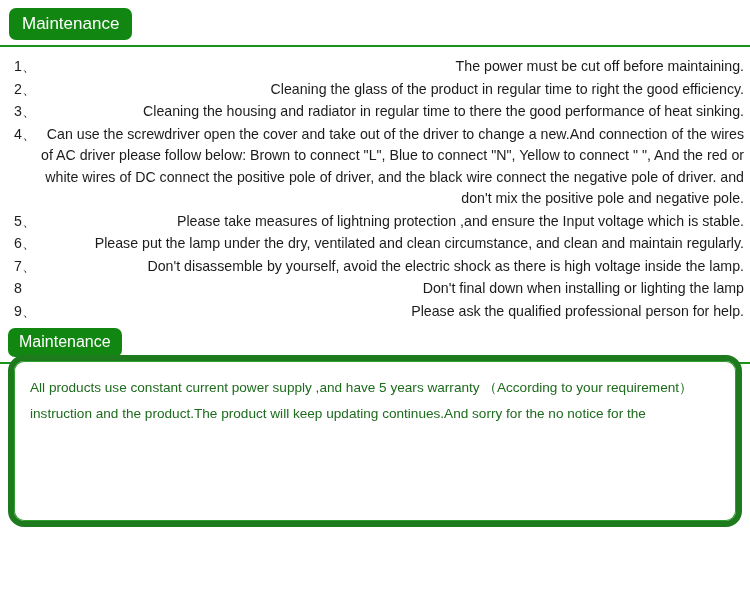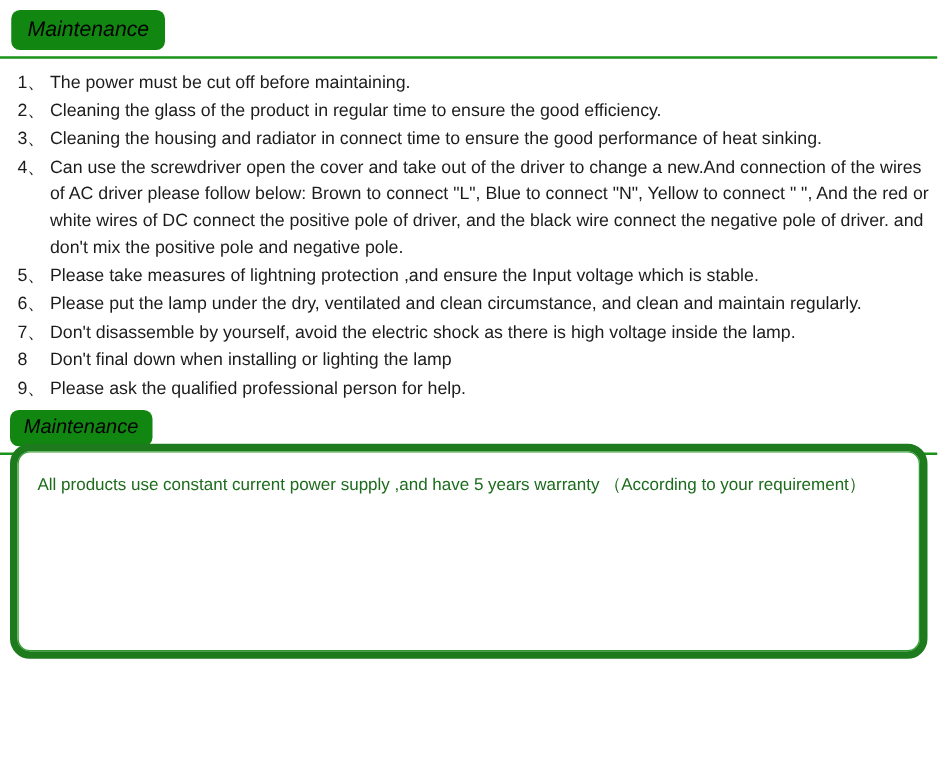--- a/index.html
+++ b/index.html
@@ -18,26 +18,25 @@
   }
 
   
   .section-head {
     position: relative;
     padding: 0;
   }
   .badge {
     display: inline-block;
     background: #118611;
-    color: #000000;
+    color: #ffffff;
     border-radius: 7px;
     line-height: 1;
     white-space: nowrap;
     box-sizing: border-box;
-    font-style: italic;
   }
   .badge-1 {
     margin-left: 9px;
     margin-top: 8px;
     padding: 7px 13px 8px 13px;
     font-size: 17px;
   }
   .badge-2 {
     margin-left: 8px;
     margin-top: 5px;
@@ -69,21 +68,21 @@
   }
   .marker {
     flex: 0 0 auto;
     width: 26px;
     text-align: left;
     white-space: nowrap;
   }
   .marker.no-sep { letter-spacing: 0; }
   .item-text {
     flex: 1 1 auto;
-    text-align: left;
+    text-align: right;
   }
 
   
   .warranty-wrap {
     position: absolute;
     left: 8px;
     top: 355px;
     width: 734px;
     height: 172px;
     box-sizing: border-box;
@@ -111,25 +110,25 @@
   <div class="rule rule-1"></div>
 </div>
 
 <ol class="list" id="maintenance-list">
     <li class="list-item">
       <span class="marker">1、</span>
       <span class="item-text">The power must be cut off before maintaining.</span>
     </li>
     <li class="list-item">
       <span class="marker">2、</span>
-      <span class="item-text">Cleaning the glass of the product in regular time to ensure the good efficiency.</span>
+      <span class="item-text">Cleaning the glass of the product in regular time to right the good efficiency.</span>
     </li>
     <li class="list-item">
       <span class="marker">3、</span>
-      <span class="item-text">Cleaning the housing and radiator in connect time to ensure the good performance of heat sinking.</span>
+      <span class="item-text">Cleaning the housing and radiator in regular time to there the good performance of heat sinking.</span>
     </li>
     <li class="list-item">
       <span class="marker">4、</span>
       <span class="item-text">Can use the screwdriver open the cover and take out of the driver to change a new.And connection of the wires of AC driver please follow below: Brown to connect "L", Blue to connect "N", Yellow to connect " ", And the red or white wires of DC connect the positive pole of driver, and the black wire connect the negative pole of driver. and don't mix the positive pole and negative pole.</span>
     </li>
     <li class="list-item">
       <span class="marker">5、</span>
       <span class="item-text">Please take measures of lightning protection ,and ensure the Input voltage which is stable.</span>
     </li>
     <li class="list-item">
@@ -151,14 +150,15 @@
   </ol>
 
 <div class="section-head">
   <span class="badge badge-2">Maintenance</span>
   <div class="rule rule-2"></div>
 </div>
 
 <div class="warranty-wrap">
   <div class="warranty-inner" id="warranty-body">
       <div class="warranty-line">All products use constant current power supply ,and have 5 years warranty （According to your requirement）</div>
+      <div class="warranty-line">instruction and the product.The product will keep updating continues.And sorry for the no notice for the</div>
     </div>
 </div>
 
 </body></html>

